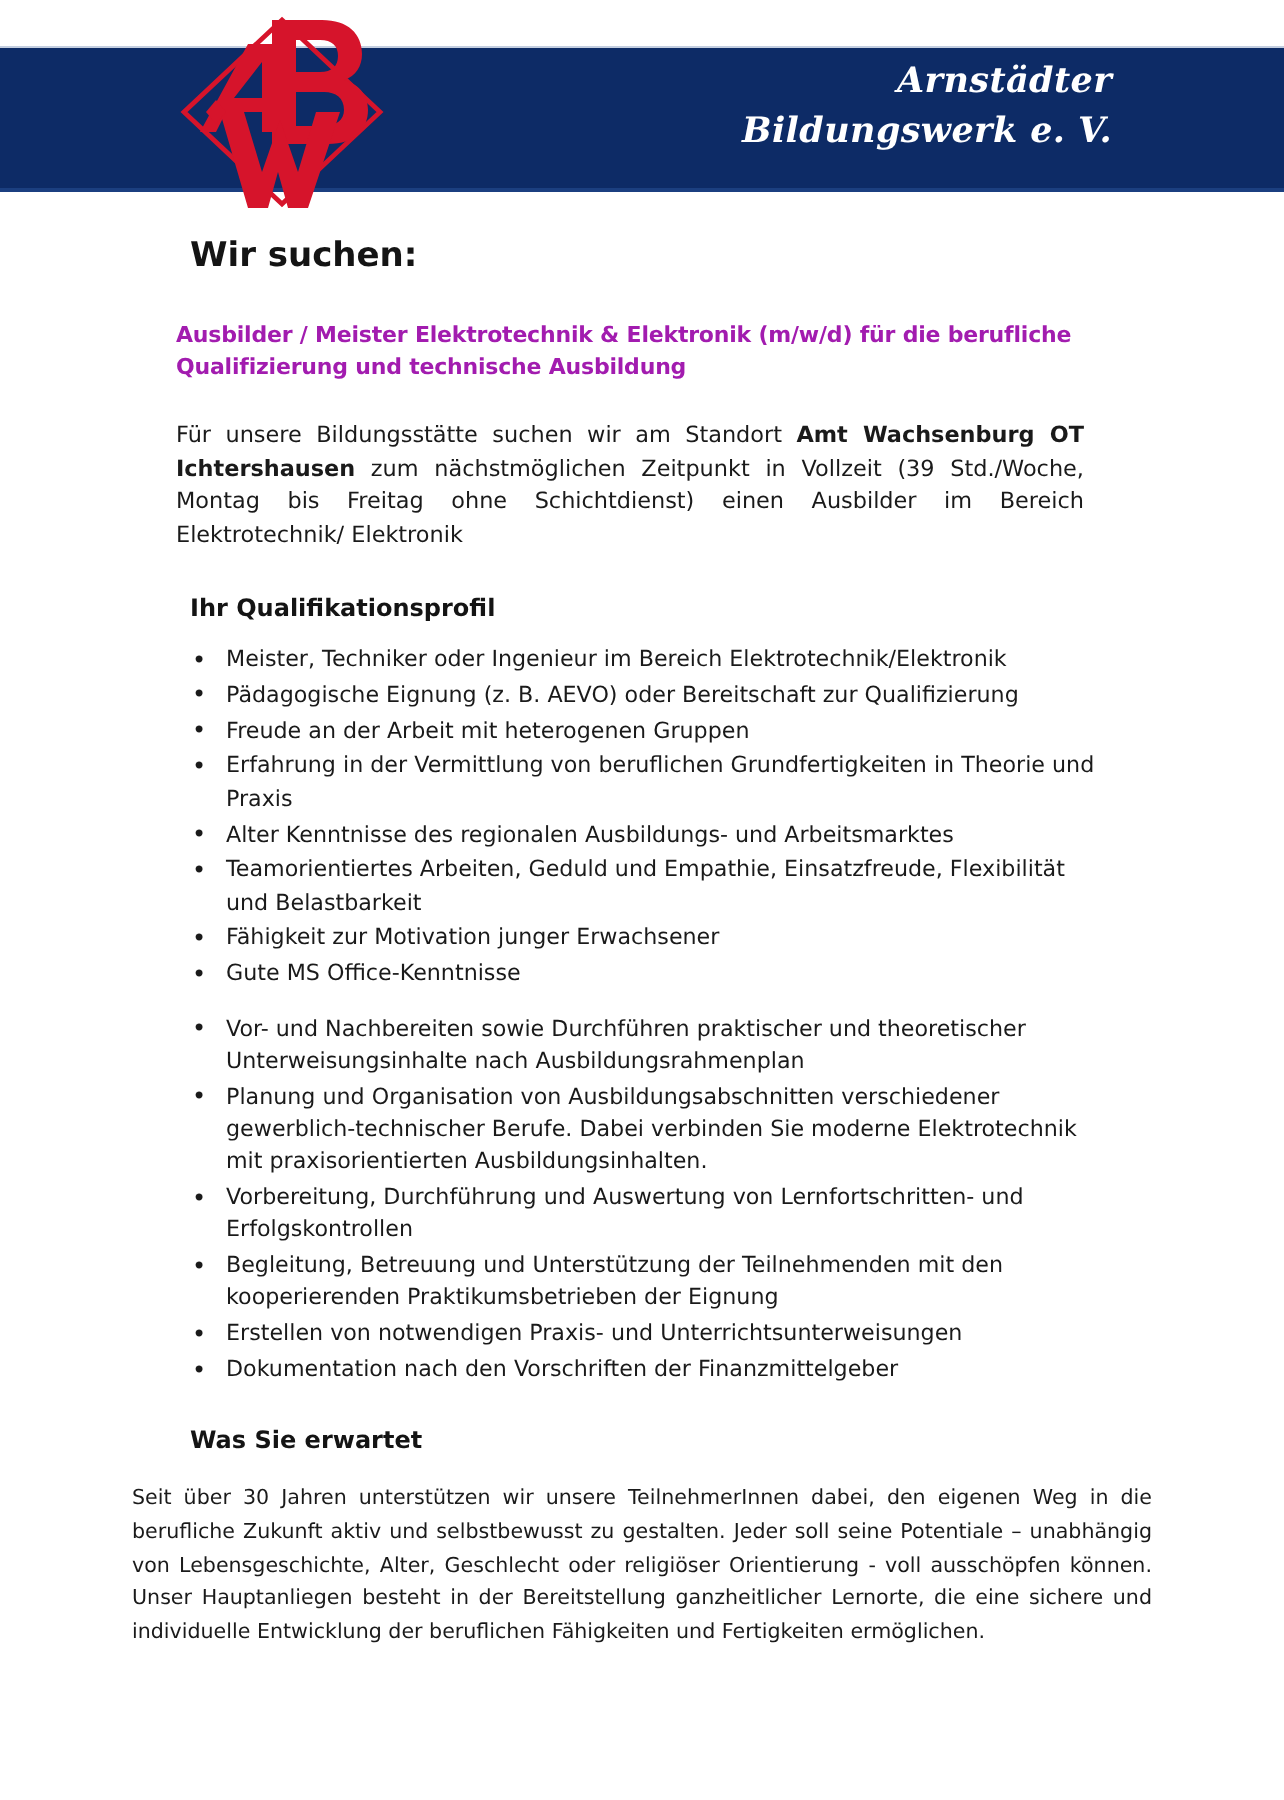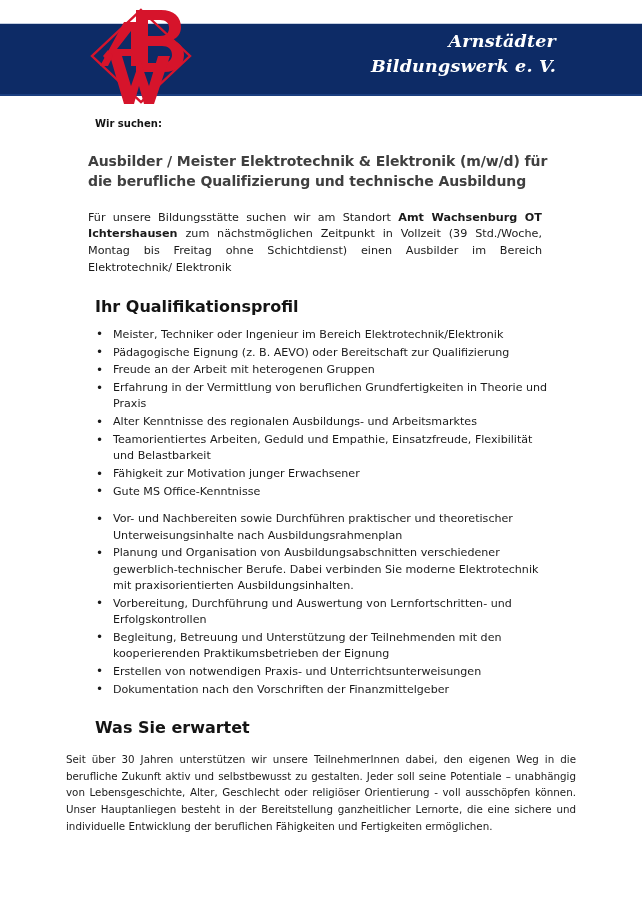--- a/index.html
+++ b/index.html
@@ -64,44 +64,44 @@
   .content {
     position: absolute;
     left: 0;
     top: 110px;
     width: 642px;
     padding: 0;
   }
 
   .eyebrow {
     margin: 8px 0 0 95px;
-    font-size: 10px;
+    font-size: 17px;
     font-weight: bold;
     color: #141414;
   }
   .job-title {
     margin: 22px 88px 0 88px;
-    font-size: 14px;
+    font-size: 11px;
     font-weight: bold;
     line-height: 1.45;
-    color: #404040;
+    color: #a21caf;
     letter-spacing: -0.1px;
   }
   .intro {
     margin: 18px 100px 0 88px;
     font-size: 11.2px;
     line-height: 1.5;
     text-align: justify;
     color: #1a1a1a;
   }
   .intro b { font-weight: bold; }
 
   .section-head {
     margin: 20px 0 0 95px;
-    font-size: 16px;
+    font-size: 12px;
     font-weight: bold;
     color: #141414;
   }
   ul.bullets {
     margin: 11px 88px 0 88px;
     padding: 0;
     list-style: none;
   }
   ul.bullets li {
     position: relative;

